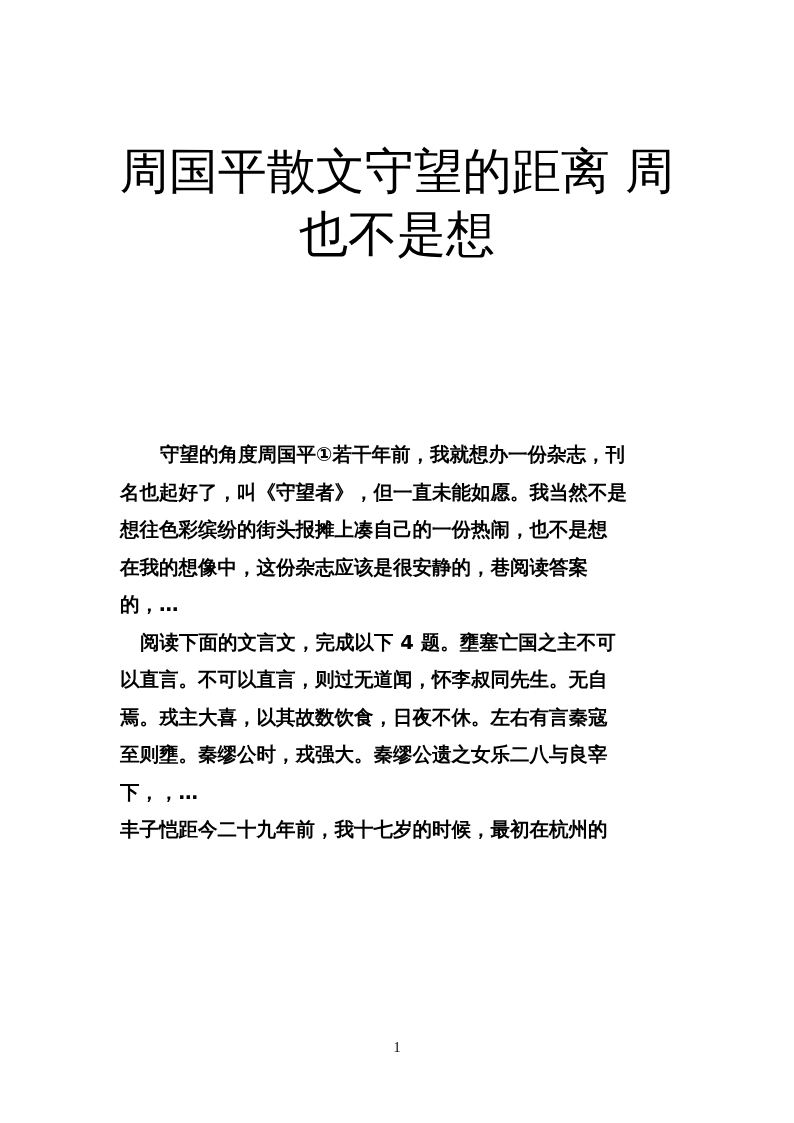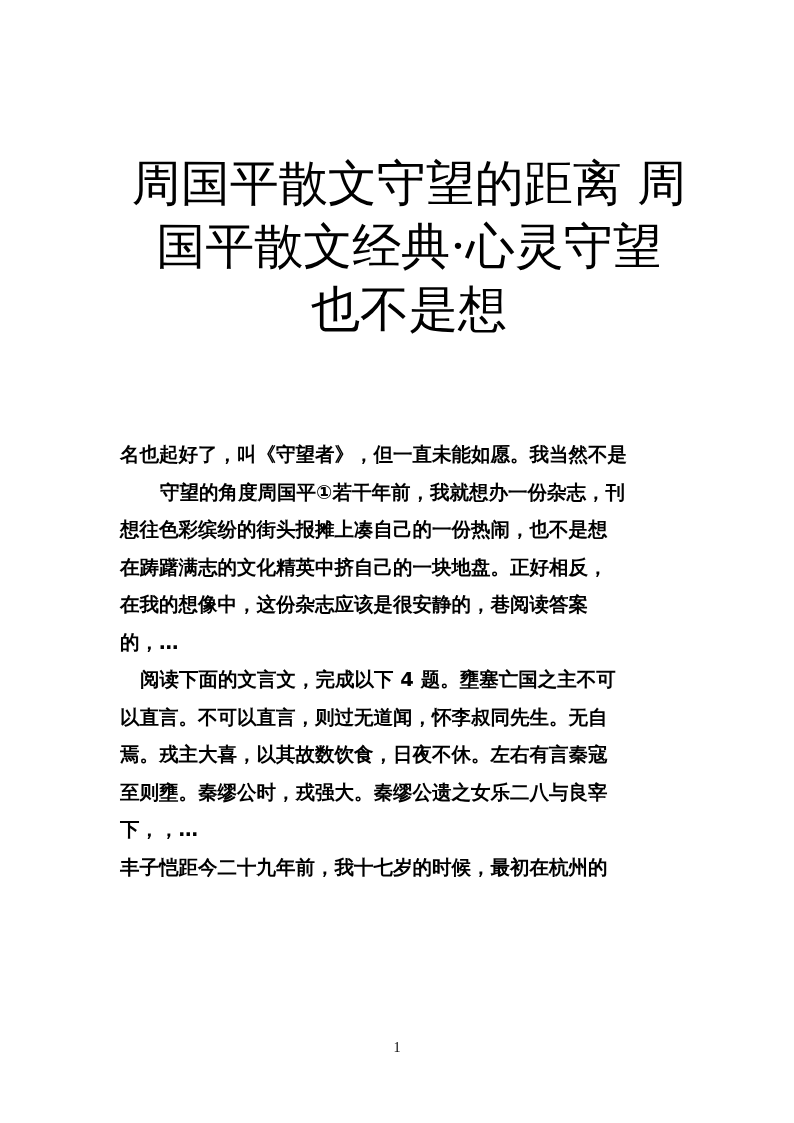--- a/index.html
+++ b/index.html
@@ -3,21 +3,21 @@
   <meta charset="utf-8">
   <style>
     html, body { margin: 0; padding: 0; background: #ffffff; }
     body { width: 794px; height: 1123px; position: relative; overflow: hidden; color: #000; }
     .page { position: absolute; left: 0; top: 0; width: 794px; height: 1123px; background: #fff; }
     .title {
       position: absolute; left: 100px; top: 140px; width: 594px;
       text-align: center;
       font-family: "DejaVu Serif", "Liberation Serif", serif;
       font-size: 49px; line-height: 63px; font-weight: normal;
-      margin: 12px;
+      margin: 0;
     }
     .title span { display: block; white-space: nowrap; }
     .body {
       position: absolute; left: 120px; top: 436px; width: 560px;
       font-family: "DejaVu Sans", "Liberation Sans", sans-serif;
       font-size: 19.5px; font-weight: bold;
       line-height: 37.5px;
     }
     .line { display: block; white-space: nowrap; height: 37.5px; }
     .indent1 { padding-left: 40px; }
@@ -28,30 +28,28 @@
       font-family: "Liberation Serif", "DejaVu Serif", serif;
       font-size: 14px;
     }
   </style>
 </head>
 <body>
 
 <div class="page">
   <h1 class="title">
     <span>周国平散文守望的距离 周</span>
-    <span>国平散文经典·心灵守望</span>
     <span>也不是想</span>
   </h1>
 
   <div class="body">
     <div>
+      <span class="line indent1">守望的角度周国平①若干年前，我就想办一份杂志，刊</span>
       <span class="line">名也起好了，叫《守望者》，但一直未能如愿。我当然不是</span>
-      <span class="line indent1">守望的角度周国平①若干年前，我就想办一份杂志，刊</span>
       <span class="line">想往色彩缤纷的街头报摊上凑自己的一份热闹，也不是想</span>
-      <span class="line">在踌躇满志的文化精英中挤自己的一块地盘。正好相反，</span>
       <span class="line">在我的想像中，这份杂志应该是很安静的，巷阅读答案</span>
       <span class="line">的，…</span>
     </div>
     <div>
       <span class="line indent2">阅读下面的文言文，完成以下 4 题。壅塞亡国之主不可</span>
       <span class="line">以直言。不可以直言，则过无道闻，怀李叔同先生。无自</span>
       <span class="line">焉。戎主大喜，以其故数饮食，日夜不休。左右有言秦寇</span>
       <span class="line">至则壅。秦缪公时，戎强大。秦缪公遗之女乐二八与良宰</span>
       <span class="line">下，，…</span>
     </div>

